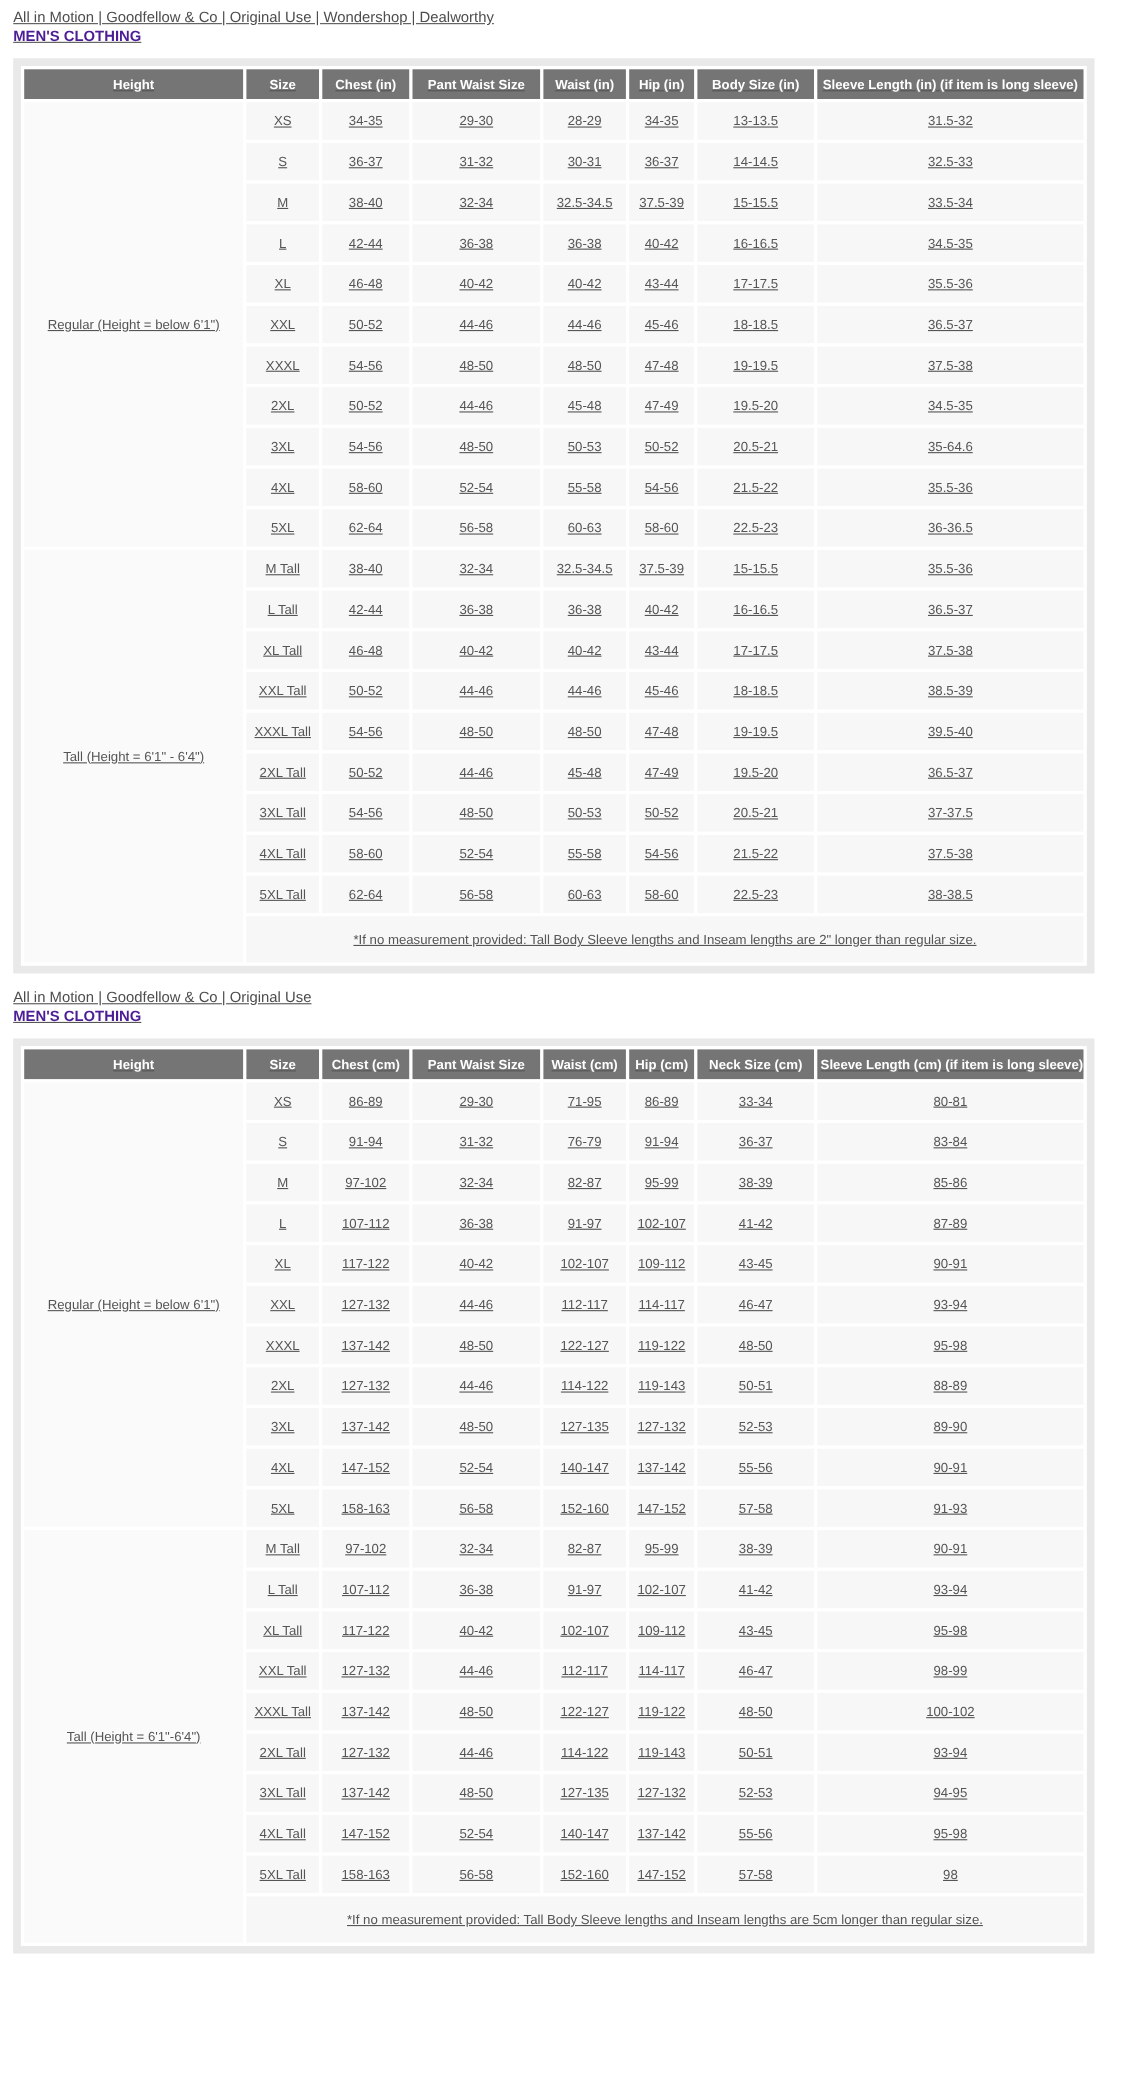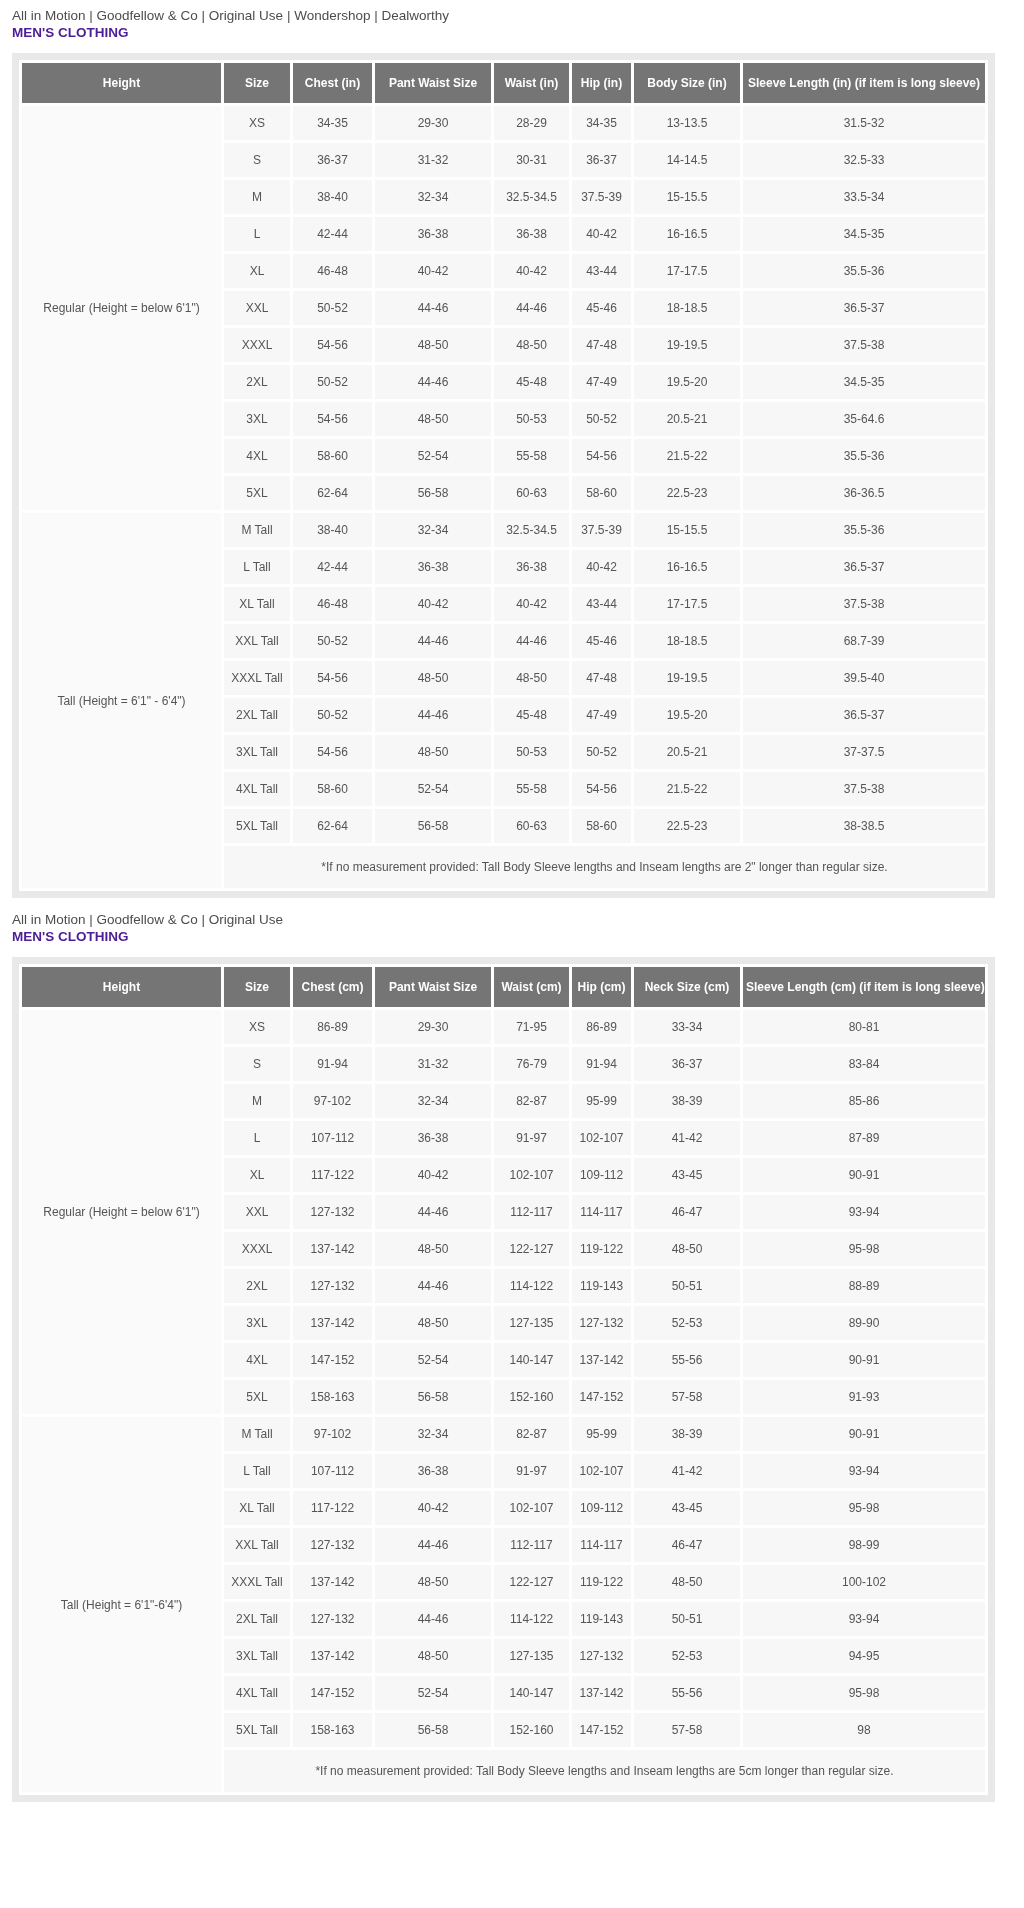--- a/index.html
+++ b/index.html
@@ -2,21 +2,21 @@
 <html><head>
 <meta charset="utf-8">
 <style>
   * { box-sizing: border-box; }
   html, body { margin: 0; padding: 0; background: #fff; }
   body {
     width: 1024px;
     font-family: "Liberation Sans", sans-serif;
     color: #555;
   }
-  .page { padding: 8px 29px 30px 12px; }
+  .page { padding: 8px 29px 30px 12px; text-decoration: underline; }
   .section { margin-bottom: 14px; }
   .brands {
     font-size: 13.5px;
     color: #4d4d4d;
     line-height: 1.15;
   }
   .title {
     font-size: 13.5px;
     font-weight: bold;
     color: #4c1d95;
@@ -33,21 +33,21 @@
     border-collapse: separate;
     border-spacing: 3px;
     background: #fff;
     table-layout: fixed;
   }
   table.size-chart th {
     background: #757575;
     color: #ffffff;
     font-weight: bold;
     font-size: 12px;
-    height: 40px;
+    height: 27px;
     padding: 2px 3px;
     text-align: center;
     vertical-align: middle;
     white-space: nowrap;
     overflow: hidden;
   }
   table.size-chart td {
     background: #f7f7f7;
     font-size: 12px;
     color: #555;
@@ -228,21 +228,21 @@
               <td>17-17.5</td>
               <td>37.5-38</td>
             </tr>
             <tr>
               <td>XXL Tall</td>
               <td>50-52</td>
               <td>44-46</td>
               <td>44-46</td>
               <td>45-46</td>
               <td>18-18.5</td>
-              <td>68.7-39</td>
+              <td>38.5-39</td>
             </tr>
             <tr>
               <td>XXXL Tall</td>
               <td>54-56</td>
               <td>48-50</td>
               <td>48-50</td>
               <td>47-48</td>
               <td>19-19.5</td>
               <td>39.5-40</td>
             </tr>

